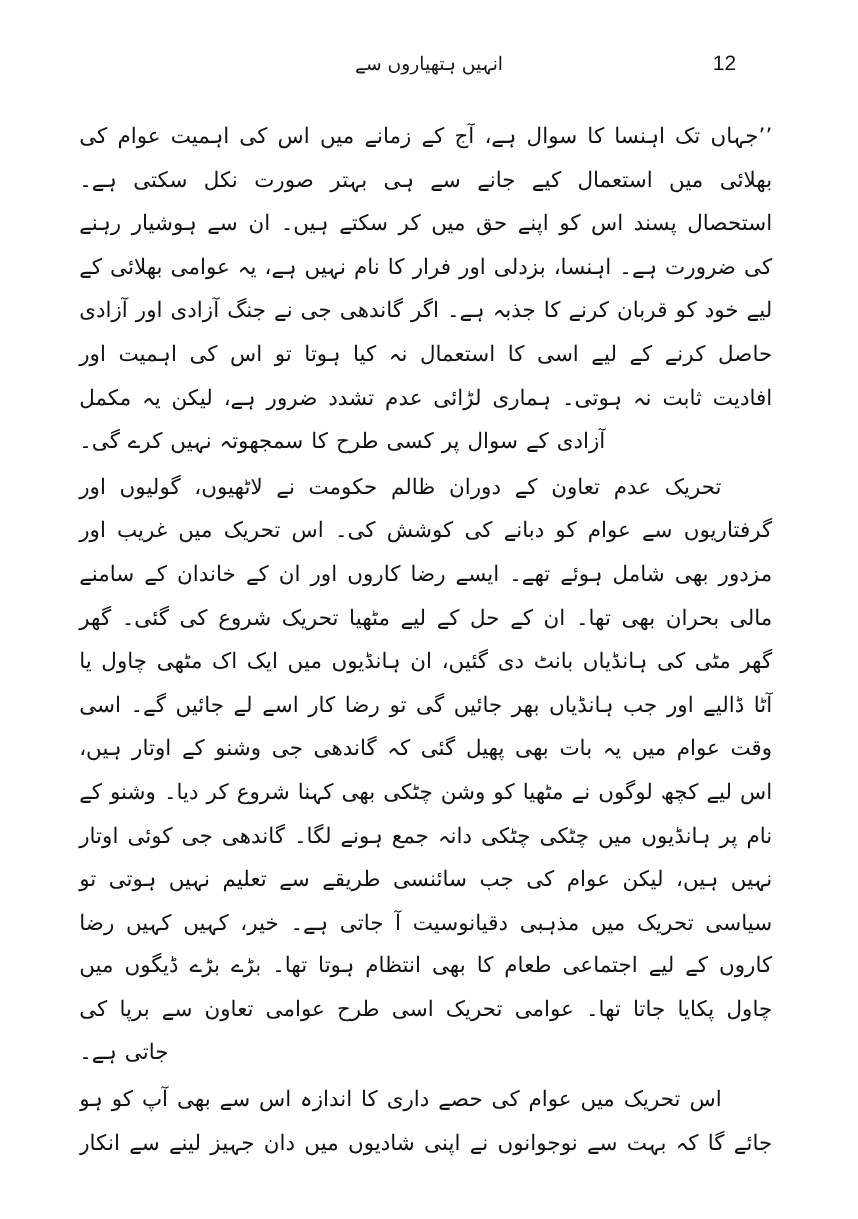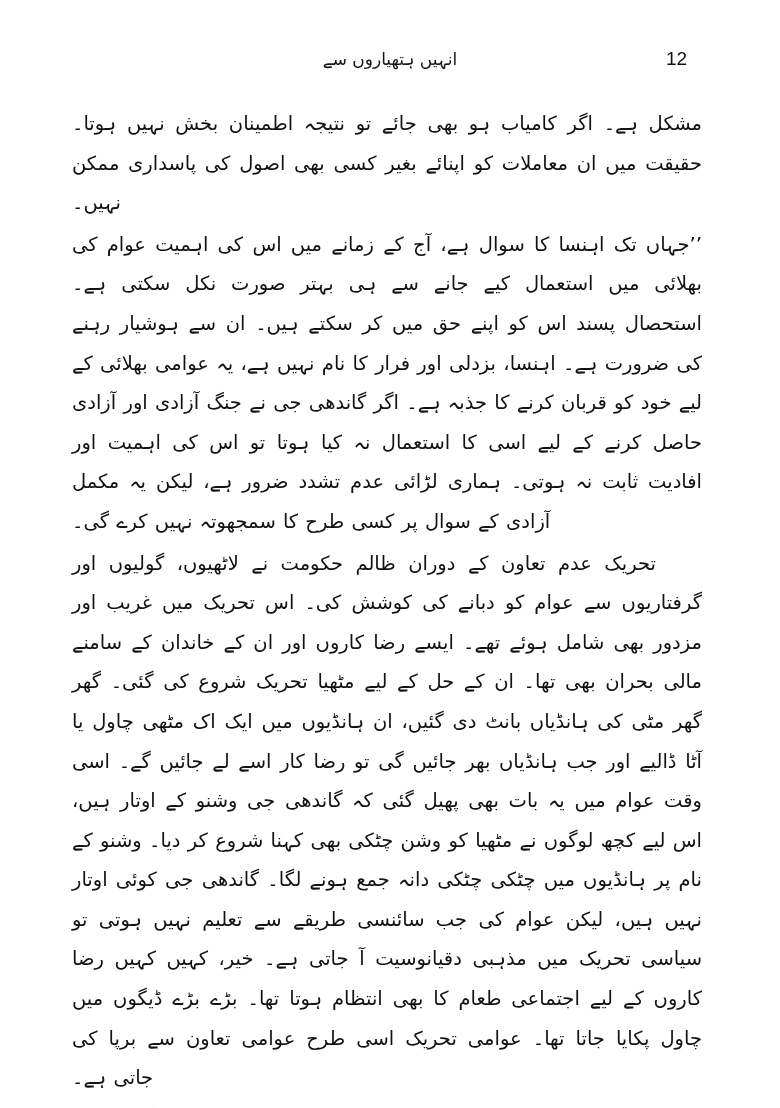--- a/index.html
+++ b/index.html
@@ -47,21 +47,20 @@
     position: absolute;
     top: 0;
     left: 648px;
     width: 48px;
     text-align: left;
     direction: ltr;
     font-family: "Liberation Sans", sans-serif;
     font-size: 19px;
     line-height: 30px;
     color: #111111;
-    margin-left: 18px;
   }
 
   
   .body-text {
     position: absolute;
     top: 104px;
     right: 78px;
     left: 72px;
     direction: rtl;
     unicode-bidi: isolate;
@@ -96,19 +95,18 @@
 <body>
 
 <div class="page">
 
   <div class="page-header">
     <div class="header-title">انہیں ہتھیاروں سے</div>
     <div class="page-number">12</div>
   </div>
 
   <div class="body-text">
-    <p class="para">مشکل ہے۔ اگر کامیاب ہو بھی جائے تو نتیجہ اطمینان بخش نہیں ہوتا۔ حقیقت میں ان معاملات کو اپنائے بغیر کسی بھی اصول کی پاسداری ممکن نہیں۔</p>
     <p class="para quote">’’جہاں تک اہنسا کا سوال ہے، آج کے زمانے میں اس کی اہمیت عوام کی بھلائی میں استعمال کیے جانے سے ہی بہتر صورت نکل سکتی ہے۔ استحصال پسند اس کو اپنے حق میں کر سکتے ہیں۔ ان سے ہوشیار رہنے کی ضرورت ہے۔ اہنسا، بزدلی اور فرار کا نام نہیں ہے، یہ عوامی بھلائی کے لیے خود کو قربان کرنے کا جذبہ ہے۔ اگر گاندھی جی نے جنگ آزادی اور آزادی حاصل کرنے کے لیے اسی کا استعمال نہ کیا ہوتا تو اس کی اہمیت اور افادیت ثابت نہ ہوتی۔ ہماری لڑائی عدم تشدد ضرور ہے، لیکن یہ مکمل آزادی کے سوال پر کسی طرح کا سمجھوتہ نہیں کرے گی۔</p>
     <p class="para indent">تحریک عدم تعاون کے دوران ظالم حکومت نے لاٹھیوں، گولیوں اور گرفتاریوں سے عوام کو دبانے کی کوشش کی۔ اس تحریک میں غریب اور مزدور بھی شامل ہوئے تھے۔ ایسے رضا کاروں اور ان کے خاندان کے سامنے مالی بحران بھی تھا۔ ان کے حل کے لیے مٹھیا تحریک شروع کی گئی۔ گھر گھر مٹی کی ہانڈیاں بانٹ دی گئیں، ان ہانڈیوں میں ایک اک مٹھی چاول یا آٹا ڈالیے اور جب ہانڈیاں بھر جائیں گی تو رضا کار اسے لے جائیں گے۔ اسی وقت عوام میں یہ بات بھی پھیل گئی کہ گاندھی جی وشنو کے اوتار ہیں، اس لیے کچھ لوگوں نے مٹھیا کو وشن چٹکی بھی کہنا شروع کر دیا۔ وشنو کے نام پر ہانڈیوں میں چٹکی چٹکی دانہ جمع ہونے لگا۔ گاندھی جی کوئی اوتار نہیں ہیں، لیکن عوام کی جب سائنسی طریقے سے تعلیم نہیں ہوتی تو سیاسی تحریک میں مذہبی دقیانوسیت آ جاتی ہے۔ خیر، کہیں کہیں رضا کاروں کے لیے اجتماعی طعام کا بھی انتظام ہوتا تھا۔ بڑے بڑے ڈیگوں میں چاول پکایا جاتا تھا۔ عوامی تحریک اسی طرح عوامی تعاون سے برپا کی جاتی ہے۔</p>
     <p class="para indent clipped">اس تحریک میں عوام کی حصے داری کا اندازہ اس سے بھی آپ کو ہو جائے گا کہ بہت سے نوجوانوں نے اپنی شادیوں میں دان جہیز لینے سے انکار کر دیا۔ ان کا کہنا تھا ’اگر جہیز ہی دینا چاہتے ہیں، تو گیارہ یا اکیس چرخا بنوا کر دے دیجیے۔‘‘ یہ چرخے غریبوں میں بانٹ دیے جاتے تھے۔ بہت سے لوگوں نے نشہ کرنا چھوڑ دیا۔ کئی دوکانداروں نے گانجہ، بھانگ، شراب کی اپنی دکانیں بند کر دیں۔ جنھوں نے نہیں کیا، ان کے دکانوں پر پی کیٹنگ کی گئی اور دکانیں زبردستی بند کرا دی گئیں۔ تحریک کی مقبولیت کا عالم یہ تھا کہ گھر گھر چرخا چلنے لگے۔ لوگ تکلی پر سوت کاتتے</p>
   </div>
 
 </div>
 
 </body></html>

